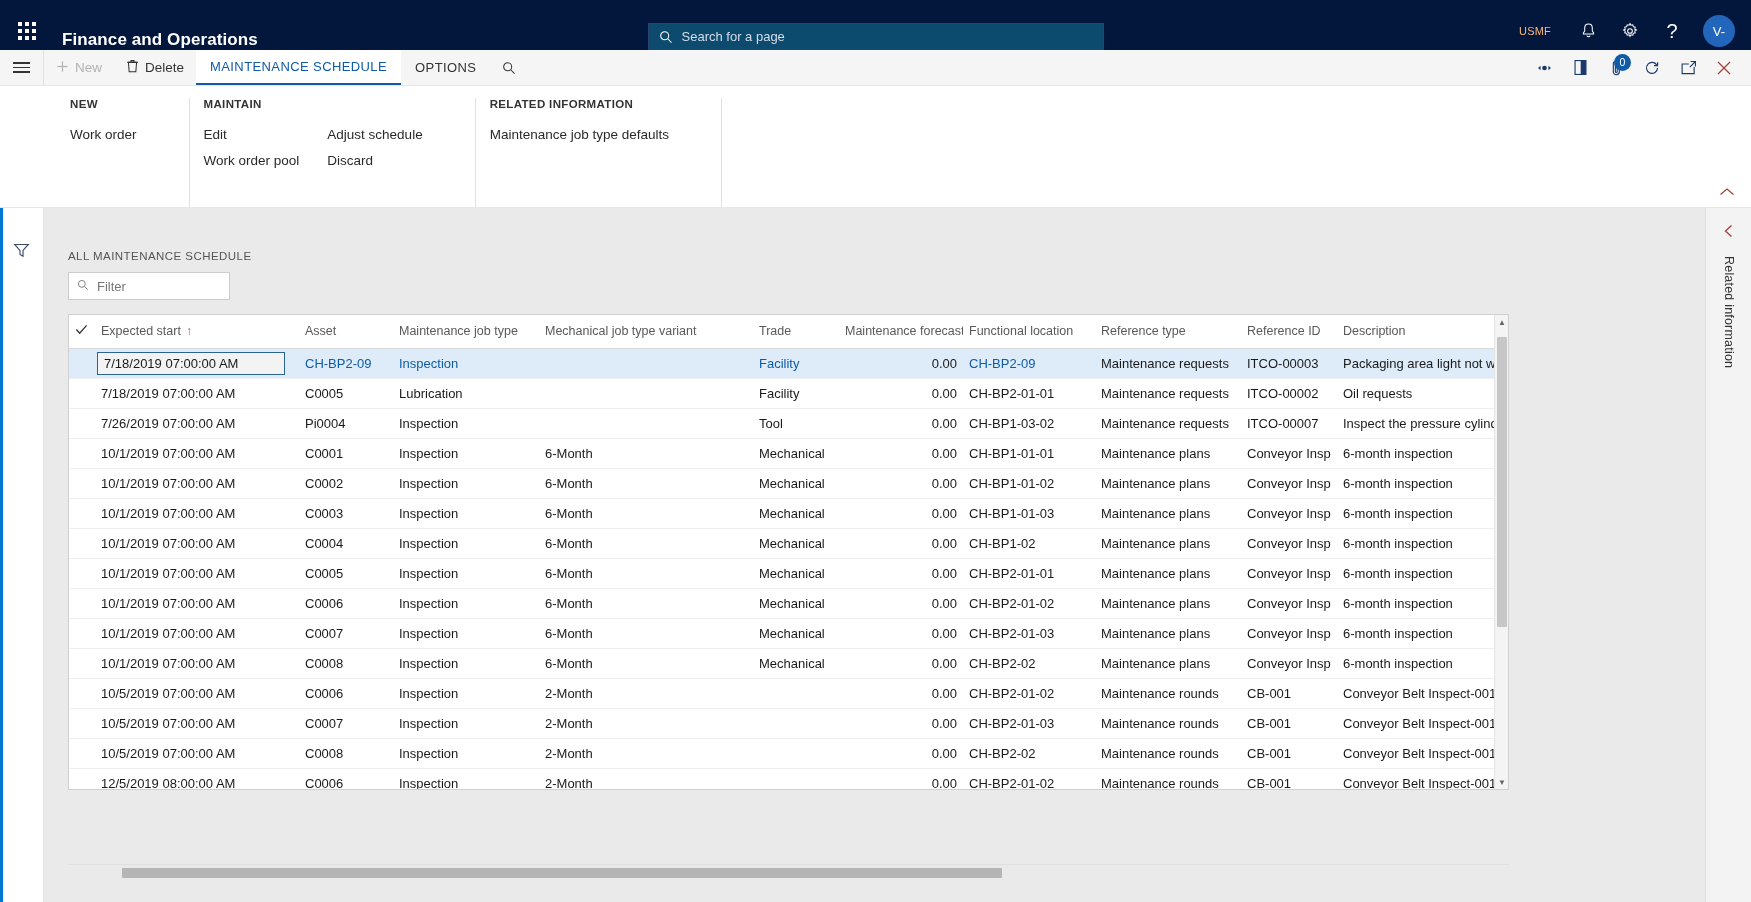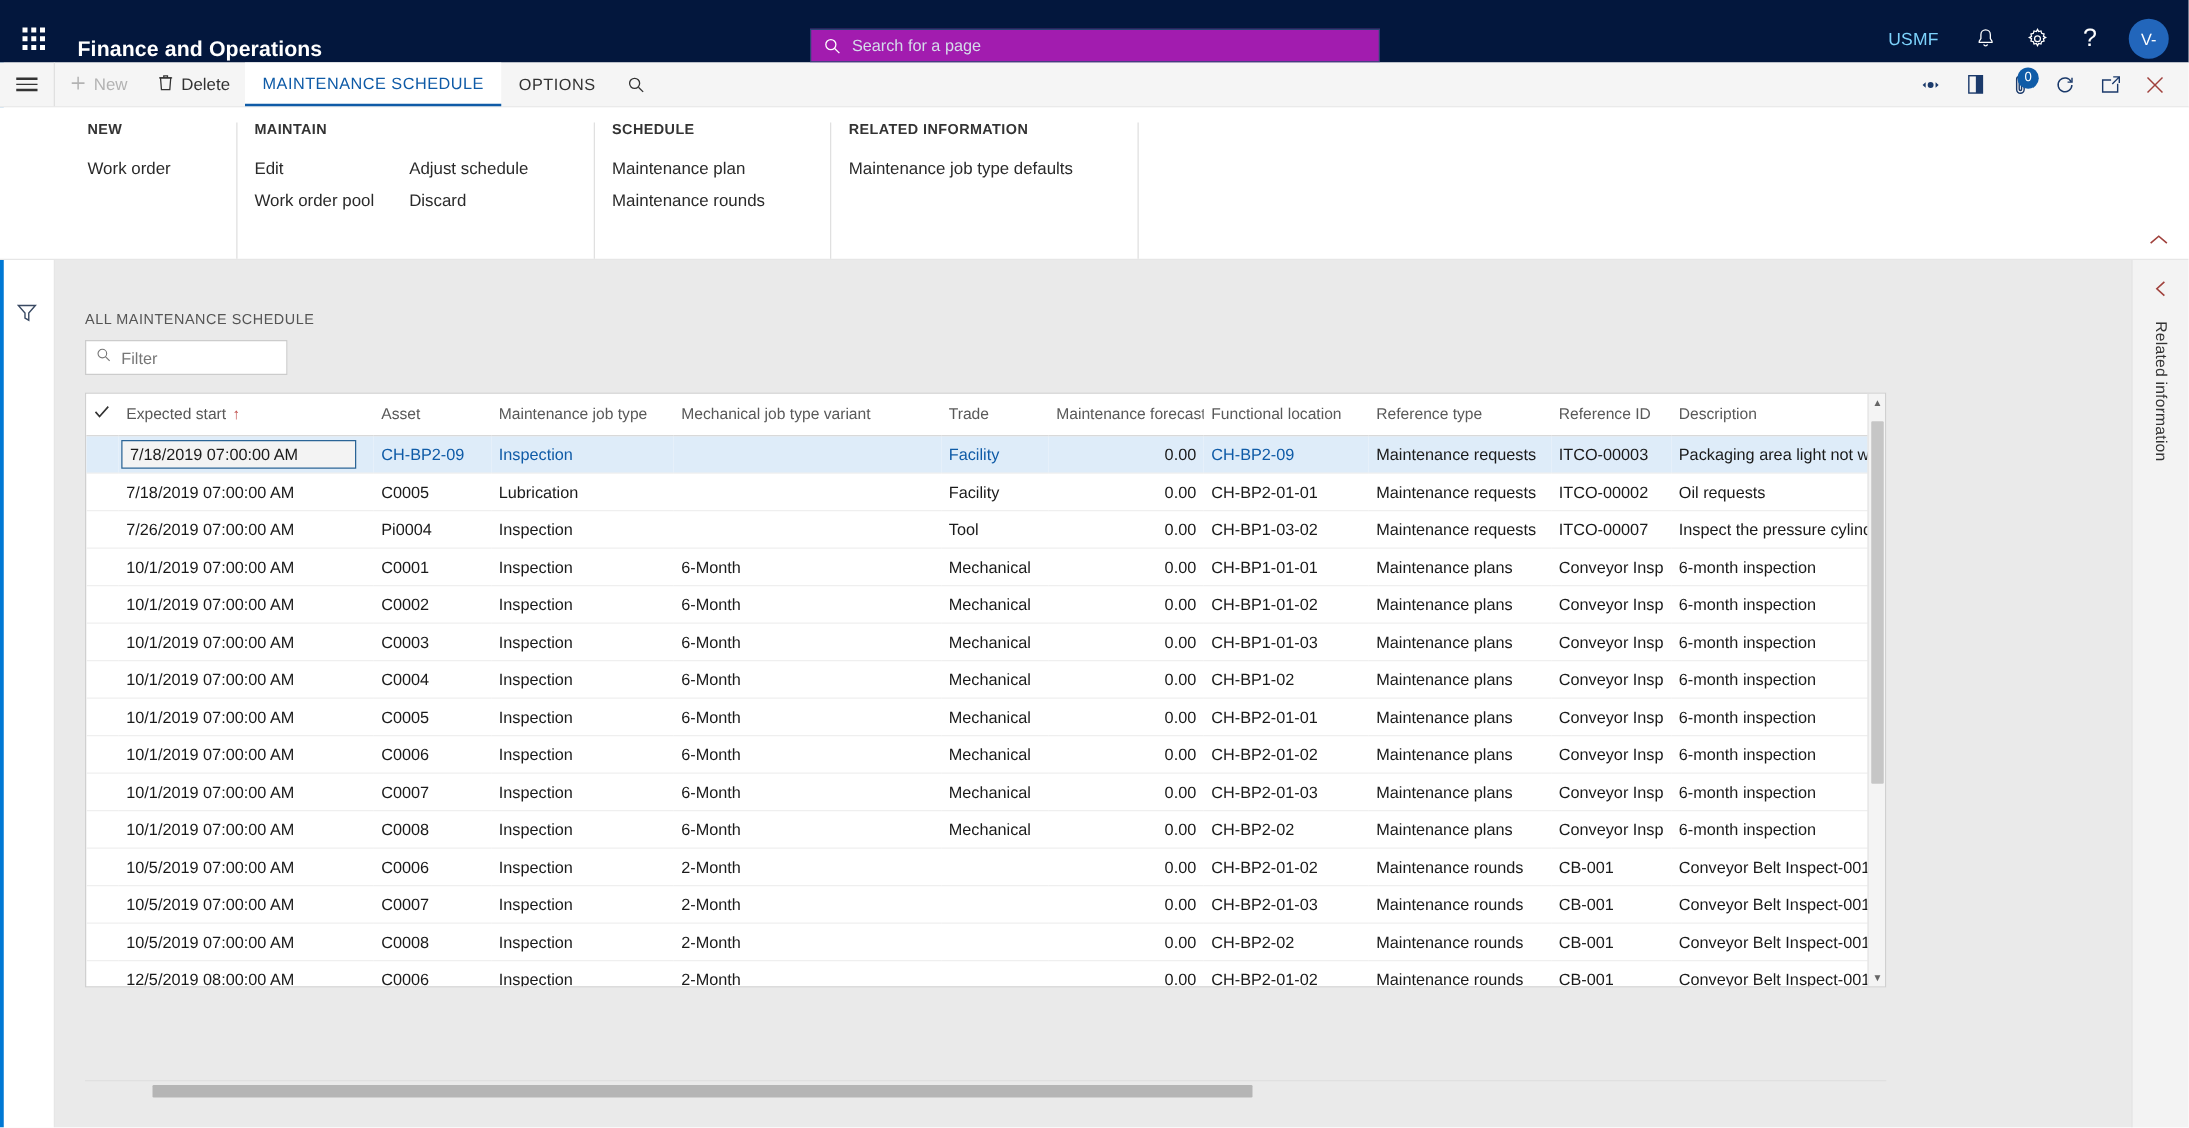--- a/index.html
+++ b/index.html
@@ -44,39 +44,39 @@
     font-weight: bold;
     margin-left: 16px;
     letter-spacing: .1px;
     white-space: nowrap;
   }
   .nav-search {
     position: absolute;
     left: 50%;
     transform: translateX(-50%);
     width: 456px; height: 27px;
-    background: #a21caf;
+    background: #0c4a6e;
     border: 1px solid #2a4472;
     display: flex; align-items: center;
     padding: 0 10px;
     cursor: text;
     margin-top: 29px;
   }
   .nav-search .srch-ico { margin-right: 9px; display:flex; }
   .nav-search .ph { font-size: 13px; color: #d5dcea; }
   .nav-right {
     margin-left: auto;
     display: flex;
     align-items: center;
     gap: 4px;
   }
   .nav-right .legal {
-    font-size: 14px;
+    font-size: 11px;
     padding: 0 14px;
-    color: #7dd3fc;
+    color: #fdba74;
     cursor: pointer;
     letter-spacing: .2px;
   }
   .nav-icon {
     width: 38px; height: 38px;
     display: flex; align-items: center; justify-content: center;
     cursor: pointer;
   }
   .avatar {
     width: 32px; height: 32px;
@@ -517,29 +517,20 @@
       <div class="rgroup">
         <div class="gtitle">MAINTAIN</div>
         <div class="gcols">
           <div class="gcol">
             <div class="ritem">Edit</div>
             <div class="ritem">Work order pool</div>
           </div>
           <div class="gcol">
             <div class="ritem">Adjust schedule</div>
             <div class="ritem">Discard</div>
-          </div>
-        </div>
-      </div>
-      <div class="rgroup">
-        <div class="gtitle">SCHEDULE</div>
-        <div class="gcols">
-          <div class="gcol">
-            <div class="ritem">Maintenance plan</div>
-            <div class="ritem">Maintenance rounds</div>
           </div>
         </div>
       </div>
       <div class="rgroup">
         <div class="gtitle">RELATED INFORMATION</div>
         <div class="gcols">
           <div class="gcol">
             <div class="ritem">Maintenance job type defaults</div>
           </div>
         </div>

